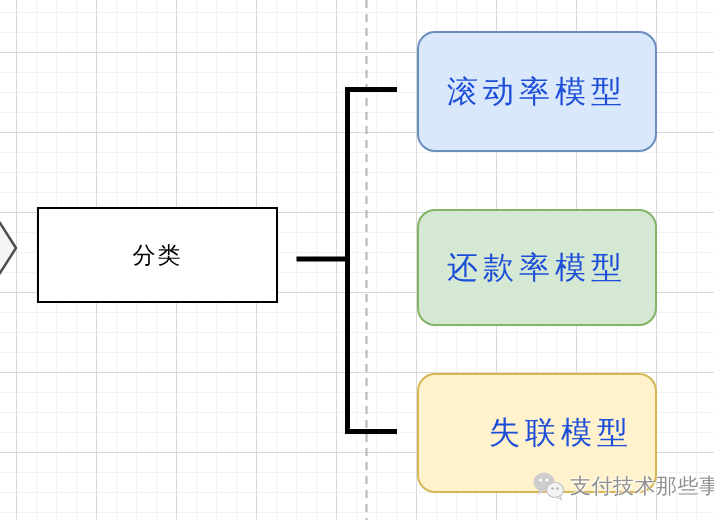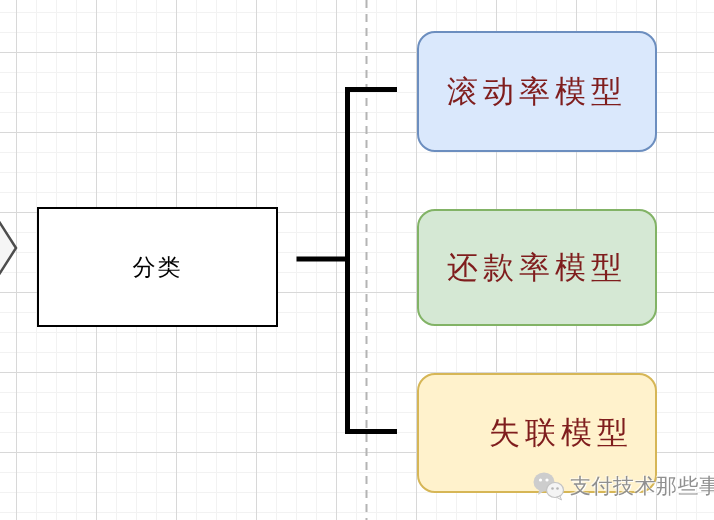--- a/index.html
+++ b/index.html
@@ -32,34 +32,34 @@
     position: absolute;
     box-sizing: border-box;
     display: flex;
     align-items: center;
     justify-content: center;
     z-index: 2;
     color: #000000;
   }
   .node-root {
     left: 37px; top: 207px;
-    width: 241px; height: 120px;
+    width: 241px; height: 96px;
     border: 2.5px solid #000000;
     background: #ffffff;
     font-size: 23px;
     letter-spacing: 2px;
   }
   .node-child {
     left: 417px;
     width: 240px;
     border: 2.5px solid #999;
     border-radius: 18px;
     font-size: 31px;
     letter-spacing: 5px;
-    color: #7f1d1d;
+    color: #1d4ed8;
   }
   .node-child-1 { top: 31px;  height: 121px; }
   .node-child-2 { top: 209px; height: 117px; }
   .node-child-3 { top: 373px; height: 120px; padding-left: 48px; }
   .watermark {
     position: absolute;
     left: 533px; top: 471px;
     display: flex;
     align-items: center;
     gap: 5px;

